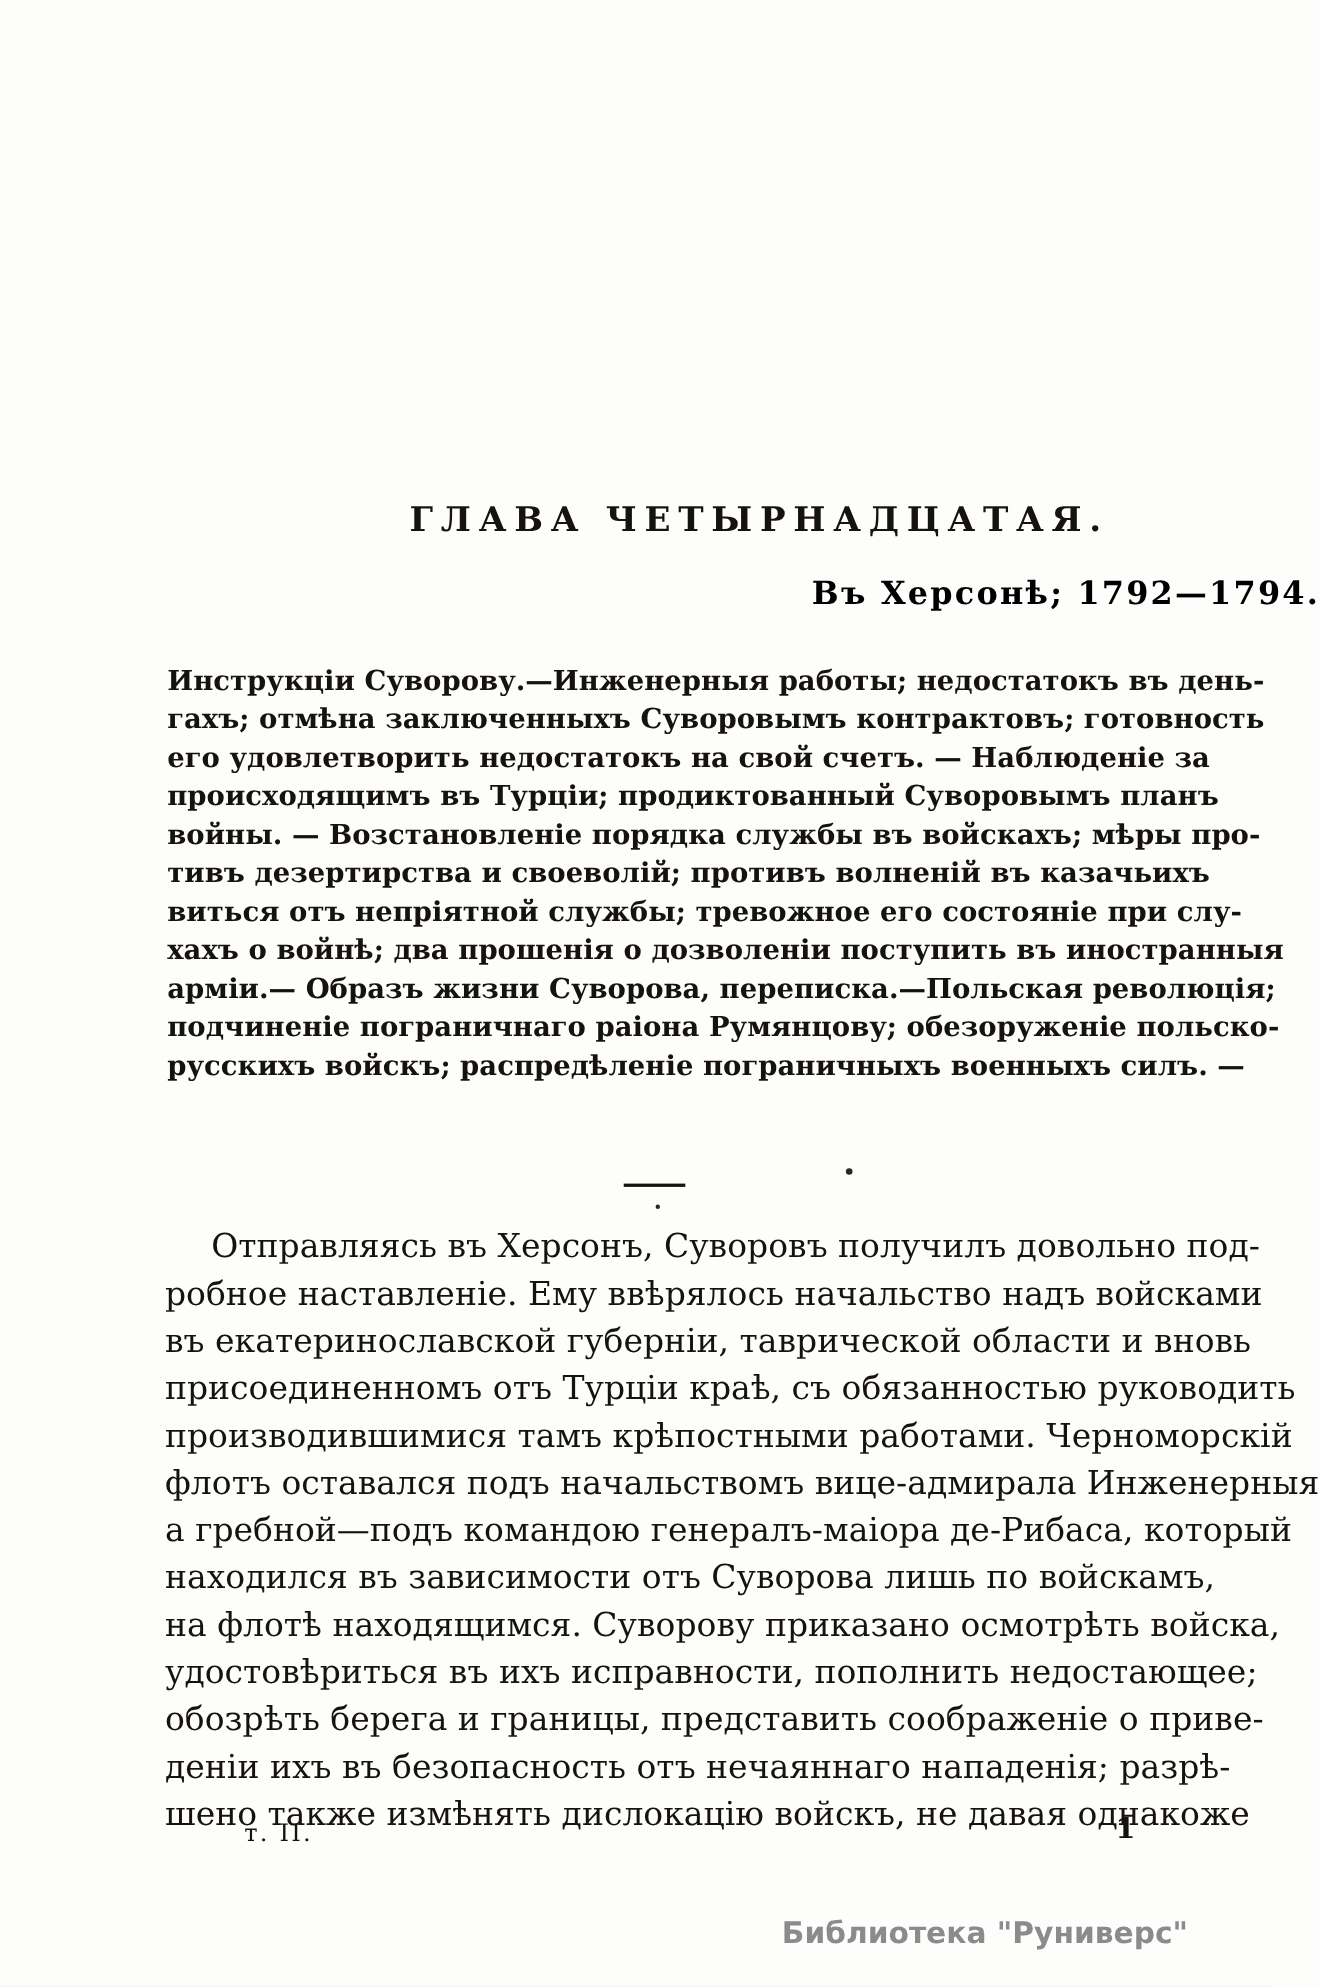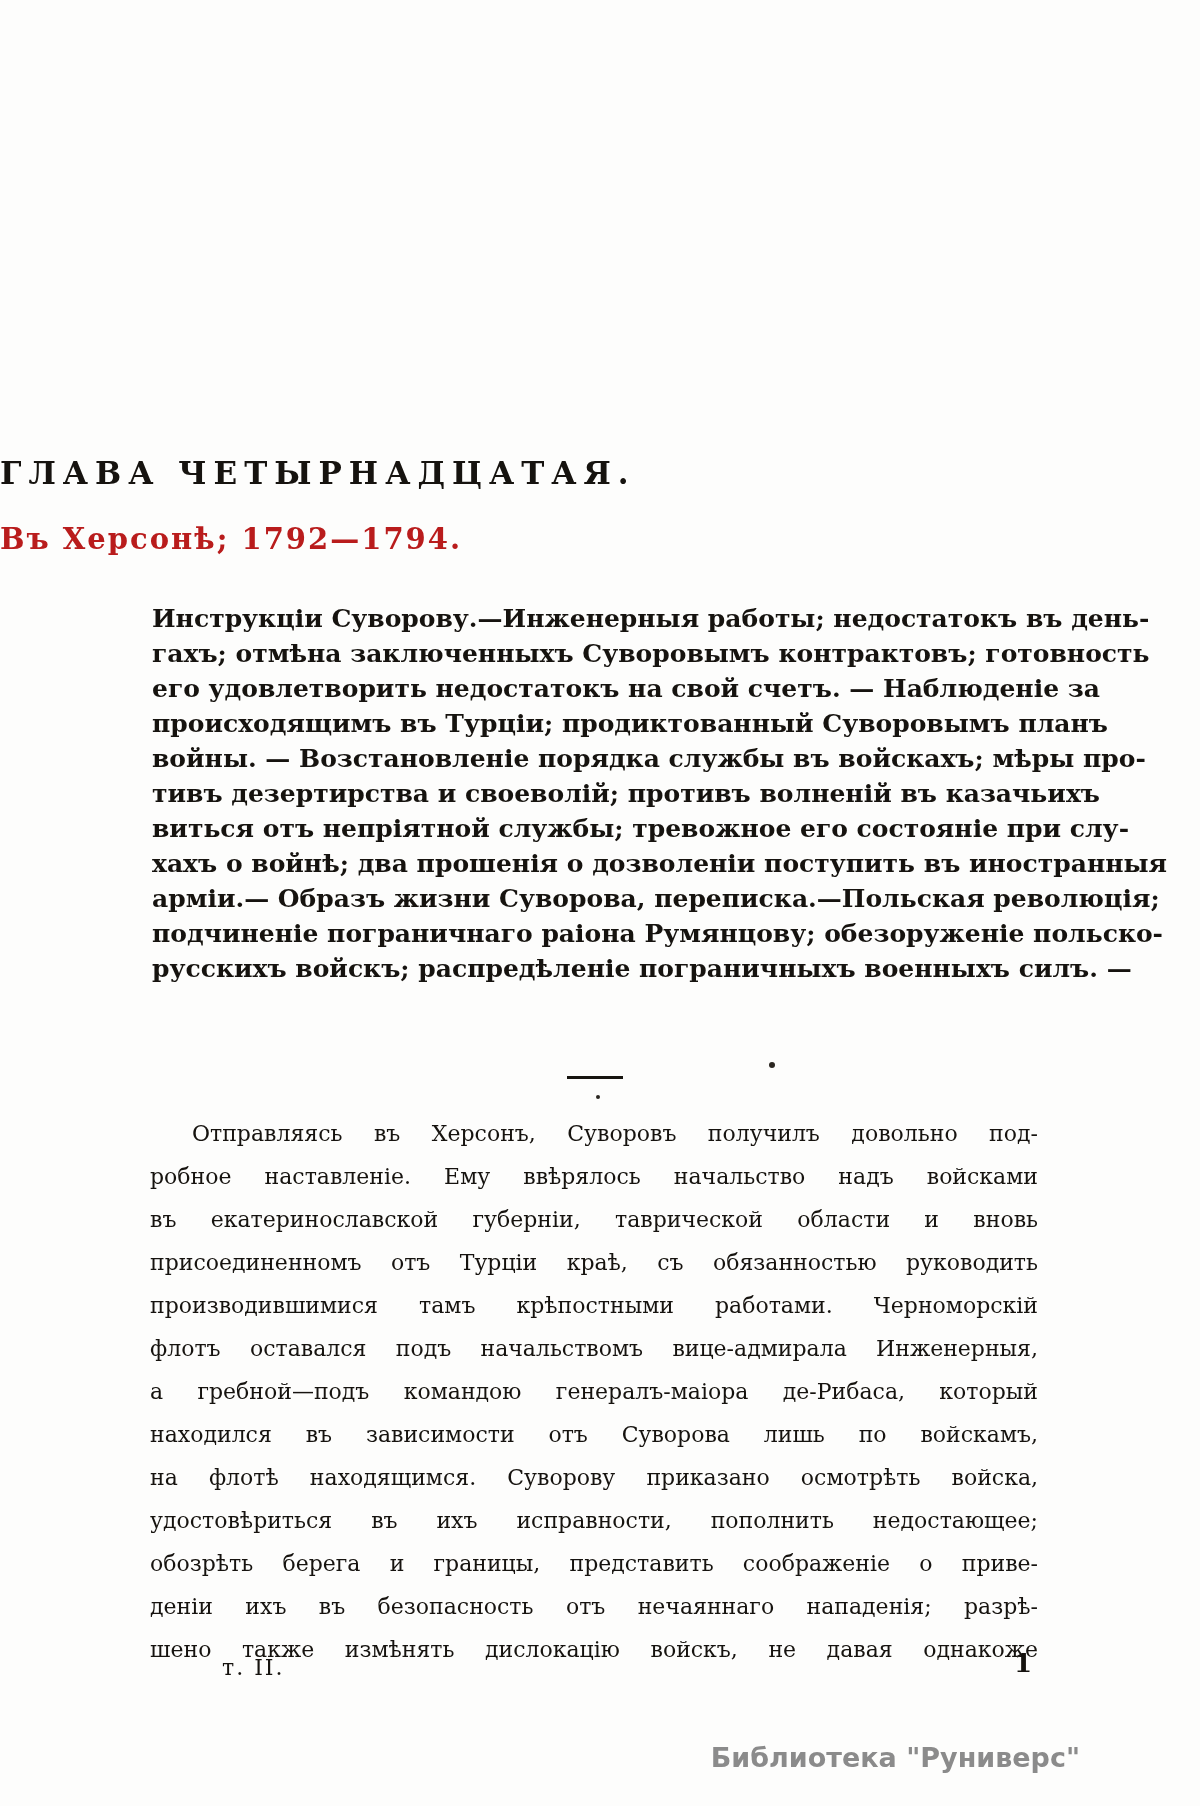--- a/index.html
+++ b/index.html
@@ -16,38 +16,38 @@
     font-family: "DejaVu Serif", "Liberation Serif", serif;
     color: #141210;
   }
 
   
   .chapter-title {
     position: absolute;
     top: 455px;
     left: 0;
     width: 1008px;
-    text-align: left;
+    text-align: right;
     font-size: 31px;
     font-weight: bold;
     letter-spacing: 7px;
     color: #16130f;
   }
 
   
   .chapter-subtitle {
     position: absolute;
     top: 522px;
     left: 0;
     width: 1200px;
-    text-align: left;
+    text-align: right;
     font-size: 29px;
     font-weight: bold;
     letter-spacing: 2px;
-    color: #b91c1c;
+    color: #000000;
   }
 
   
   .summary-block {
     position: absolute;
     top: 601px;
     left: 152px;
     width: 868px;
     font-size: 25px;
     font-weight: bold;
@@ -93,21 +93,21 @@
     border-radius: 50%;
     background: #2a2620;
   }
 
   
   .body-block {
     position: absolute;
     top: 1112px;
     left: 150px;
     width: 888px;
-    font-size: 22px;
+    font-size: 30px;
     color: #16130f;
   }
   .body-block .line {
     height: 43px;
     line-height: 43px;
     text-align: justify;
     text-align-last: justify;
     white-space: nowrap;
   }
   .body-block .line:first-child {

